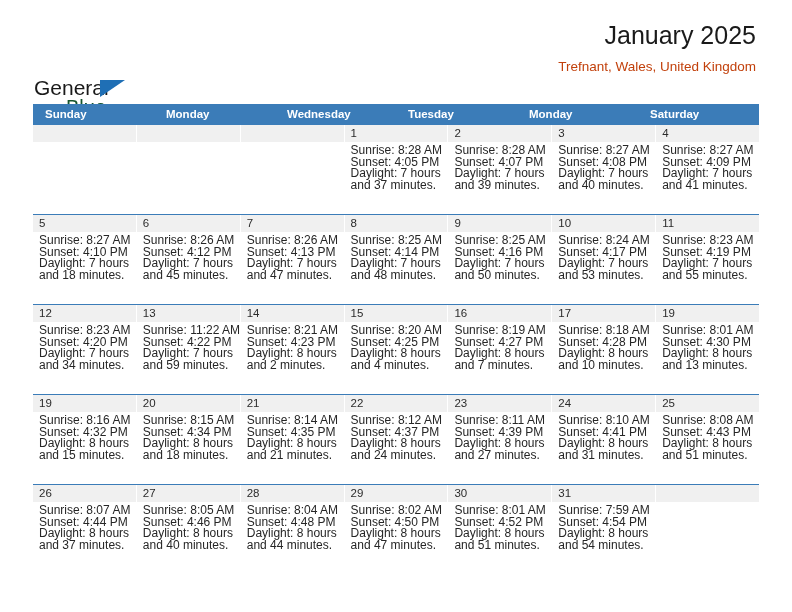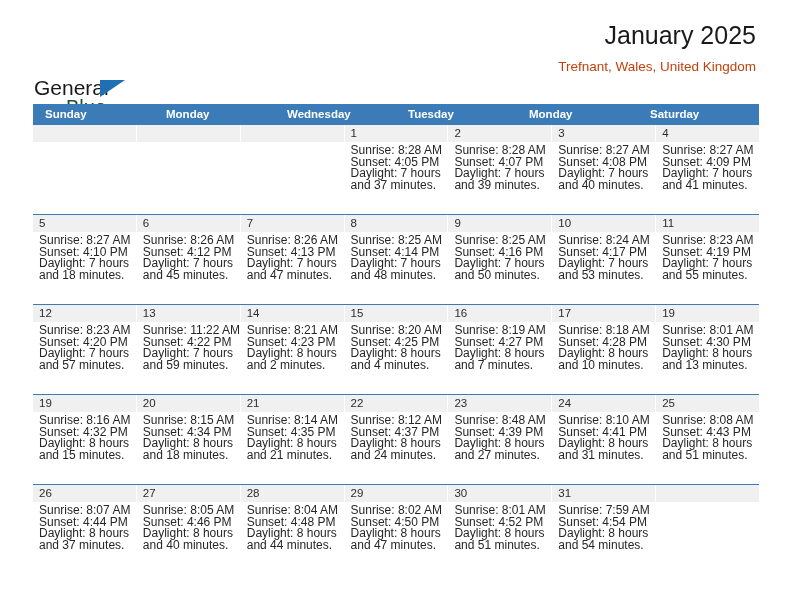--- a/index.html
+++ b/index.html
@@ -299,21 +299,21 @@
             </div>
           </div>
         </div>
         <div class="week">
           <div class="cell">
             <div class="cell-head">12</div>
             <div class="cell-body">
               <div>Sunrise: 8:23 AM</div>
               <div>Sunset: 4:20 PM</div>
               <div>Daylight: 7 hours</div>
-              <div>and 57 minutes.</div>
+              <div>and 34 minutes.</div>
             </div>
           </div>
           <div class="cell">
             <div class="cell-head">13</div>
             <div class="cell-body">
               <div>Sunrise: 11:22 AM</div>
               <div>Sunset: 4:22 PM</div>
               <div>Daylight: 7 hours</div>
               <div>and 59 minutes.</div>
             </div>
@@ -397,21 +397,21 @@
             <div class="cell-body">
               <div>Sunrise: 8:12 AM</div>
               <div>Sunset: 4:37 PM</div>
               <div>Daylight: 8 hours</div>
               <div>and 24 minutes.</div>
             </div>
           </div>
           <div class="cell">
             <div class="cell-head">23</div>
             <div class="cell-body">
-              <div>Sunrise: 8:48 AM</div>
+              <div>Sunrise: 8:11 AM</div>
               <div>Sunset: 4:39 PM</div>
               <div>Daylight: 8 hours</div>
               <div>and 27 minutes.</div>
             </div>
           </div>
           <div class="cell">
             <div class="cell-head">24</div>
             <div class="cell-body">
               <div>Sunrise: 8:10 AM</div>
               <div>Sunset: 4:41 PM</div>

